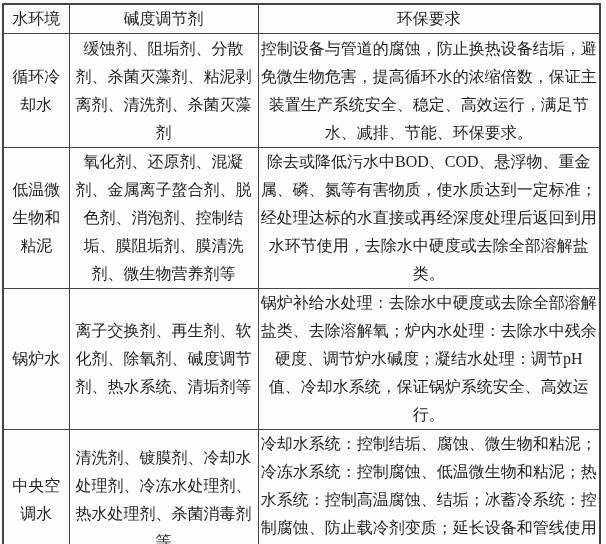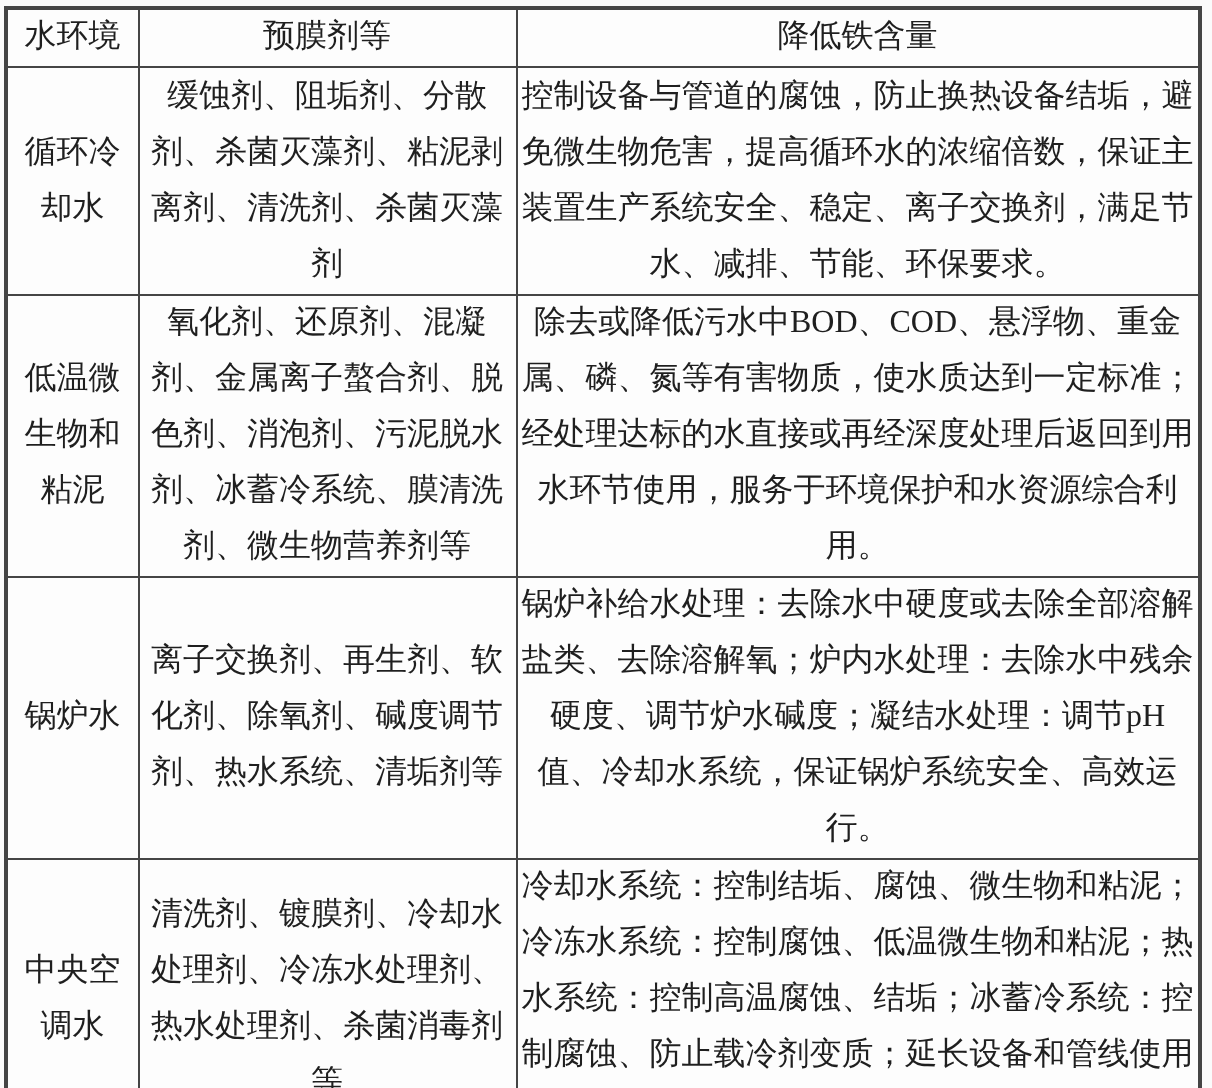--- a/index.html
+++ b/index.html
@@ -45,34 +45,34 @@
 
 <table class="wt">
   <colgroup>
     <col class="c-env">
     <col class="c-chem">
     <col class="c-goal">
   </colgroup>
   <thead>
     <tr class="hdr">
       <th>水环境</th>
-      <th>预膜剂等</th>
-      <th>降低铁含量</th>
+      <th>碱度调节剂</th>
+      <th>环保要求</th>
     </tr>
   </thead>
   <tbody>
     <tr class="row-1">
       <td>循环冷却水</td>
       <td>缓蚀剂、阻垢剂、分散剂、杀菌灭藻剂、粘泥剥离剂、清洗剂、杀菌灭藻剂</td>
-      <td>控制设备与管道的腐蚀，防止换热设备结垢，避免微生物危害，提高循环水的浓缩倍数，保证主装置生产系统安全、稳定、离子交换剂，满足节水、减排、节能、环保要求。</td>
+      <td>控制设备与管道的腐蚀，防止换热设备结垢，避免微生物危害，提高循环水的浓缩倍数，保证主装置生产系统安全、稳定、高效运行，满足节水、减排、节能、环保要求。</td>
     </tr>
     <tr class="row-2">
       <td>低温微生物和粘泥</td>
-      <td>氧化剂、还原剂、混凝剂、金属离子螯合剂、脱色剂、消泡剂、污泥脱水剂、冰蓄冷系统、膜清洗剂、微生物营养剂等</td>
-      <td>除去或降低污水中BOD、COD、悬浮物、重金属、磷、氮等有害物质，使水质达到一定标准；经处理达标的水直接或再经深度处理后返回到用水环节使用，服务于环境保护和水资源综合利用。</td>
+      <td>氧化剂、还原剂、混凝剂、金属离子螯合剂、脱色剂、消泡剂、控制结垢、膜阻垢剂、膜清洗剂、微生物营养剂等</td>
+      <td>除去或降低污水中BOD、COD、悬浮物、重金属、磷、氮等有害物质，使水质达到一定标准；经处理达标的水直接或再经深度处理后返回到用水环节使用，去除水中硬度或去除全部溶解盐类。</td>
     </tr>
     <tr class="row-3">
       <td>锅炉水</td>
       <td>离子交换剂、再生剂、软化剂、除氧剂、碱度调节剂、热水系统、清垢剂等</td>
       <td>锅炉补给水处理：去除水中硬度或去除全部溶解盐类、去除溶解氧；炉内水处理：去除水中残余硬度、调节炉水碱度；凝结水处理：调节pH值、冷却水系统，保证锅炉系统安全、高效运行。</td>
     </tr>
     <tr class="row-4">
       <td>中央空调水</td>
       <td>清洗剂、镀膜剂、冷却水处理剂、冷冻水处理剂、热水处理剂、杀菌消毒剂等</td>
       <td>冷却水系统：控制结垢、腐蚀、微生物和粘泥；冷冻水系统：控制腐蚀、低温微生物和粘泥；热水系统：控制高温腐蚀、结垢；冰蓄冷系统：控制腐蚀、防止载冷剂变质；延长设备和管线使用寿命，保证空调机组的运行效率。</td>

